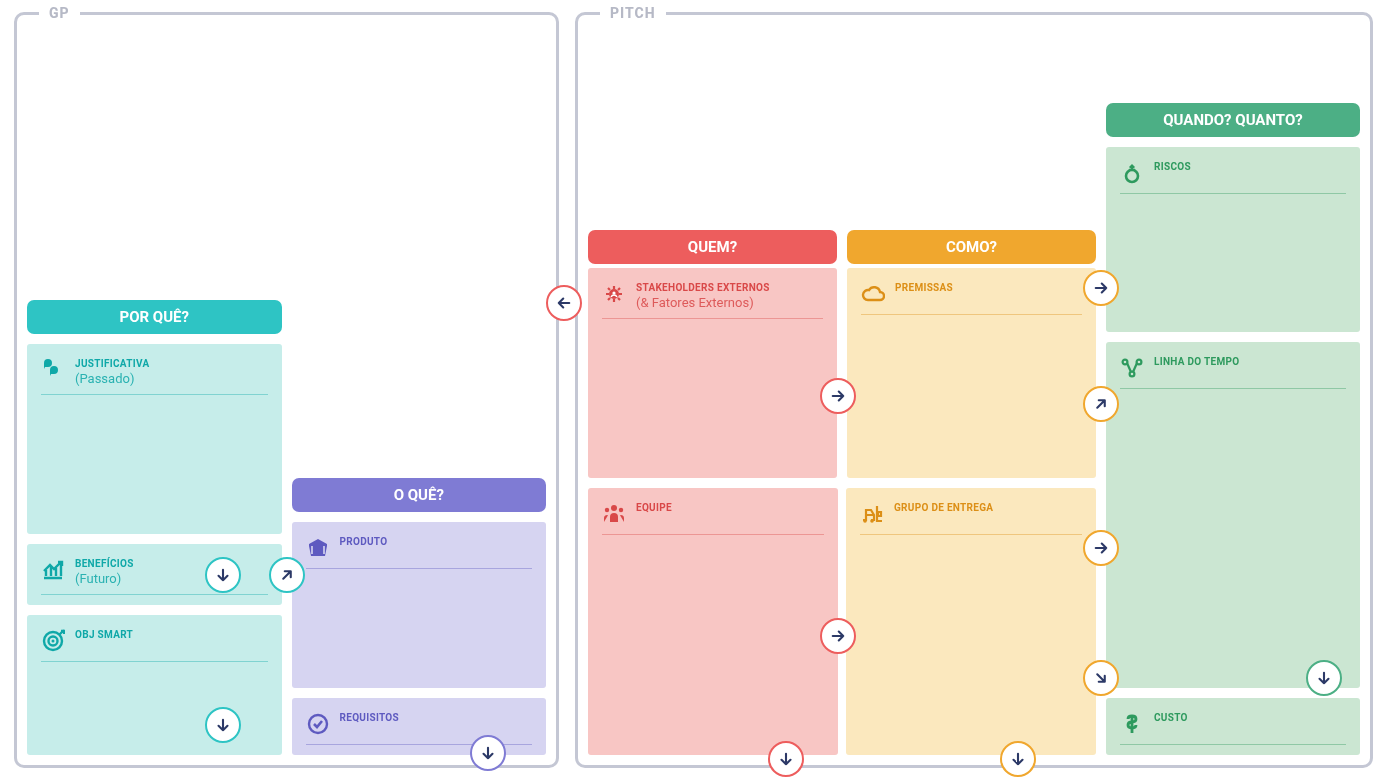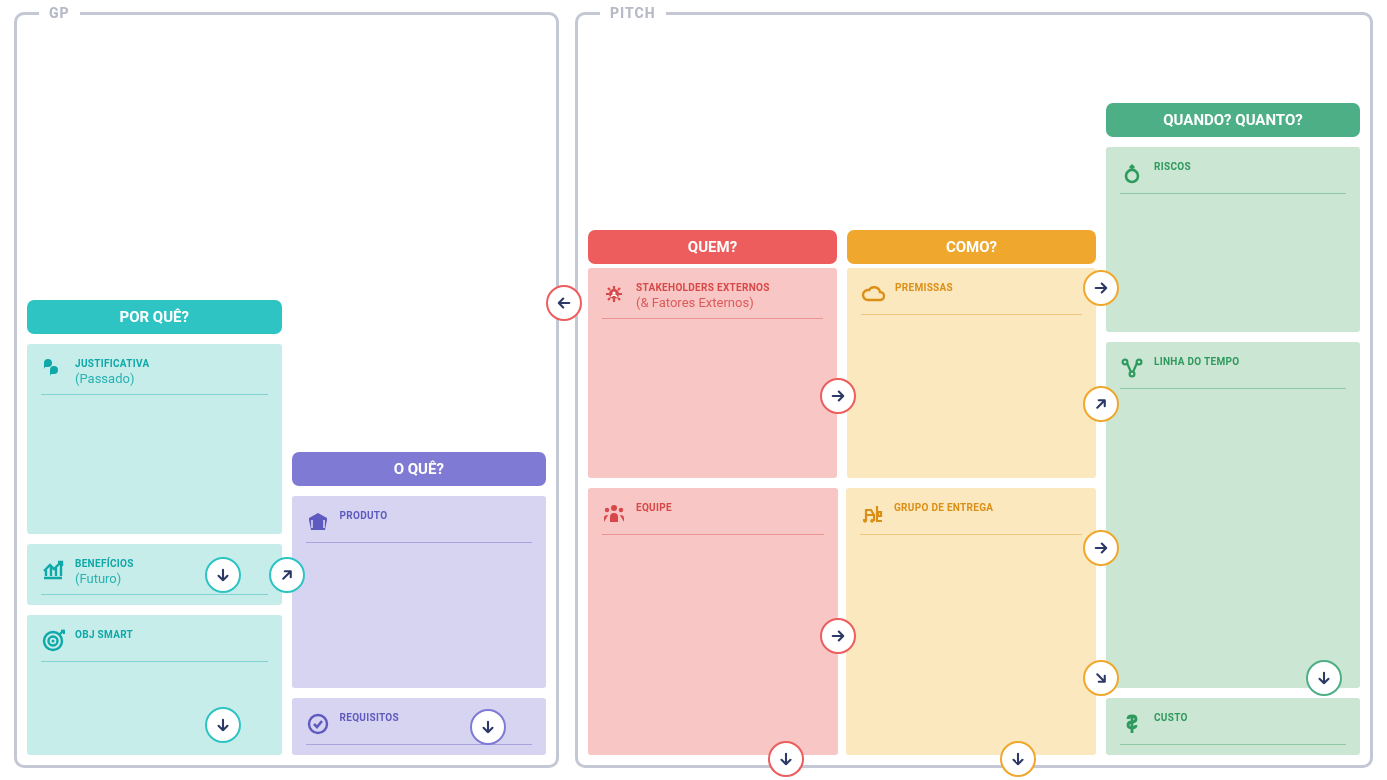--- a/index.html
+++ b/index.html
@@ -247,21 +247,21 @@
       <div class="arrow teal" style="top:257px;right:-23px">
           <svg viewBox="0 0 24 24">
             <use href="#a-upright"></use>
           </svg>
         </div>
     </div>
 
     <div class="col">
       <div class="head purple">O QUÊ?</div>
 
-      <div class="card purple" style="height:192px">
+      <div class="card purple" style="height:166px">
         <div class="card-head">
           <svg class="icon" viewBox="0 0 24 24" style="color:#5e5ac0">
               <use href="#i-box"></use>
             </svg>
           <div class="titlebox">
             <div class="card-title">PRODUTO</div>
           </div>
         </div>
         <div class="hr"></div>
       </div>

